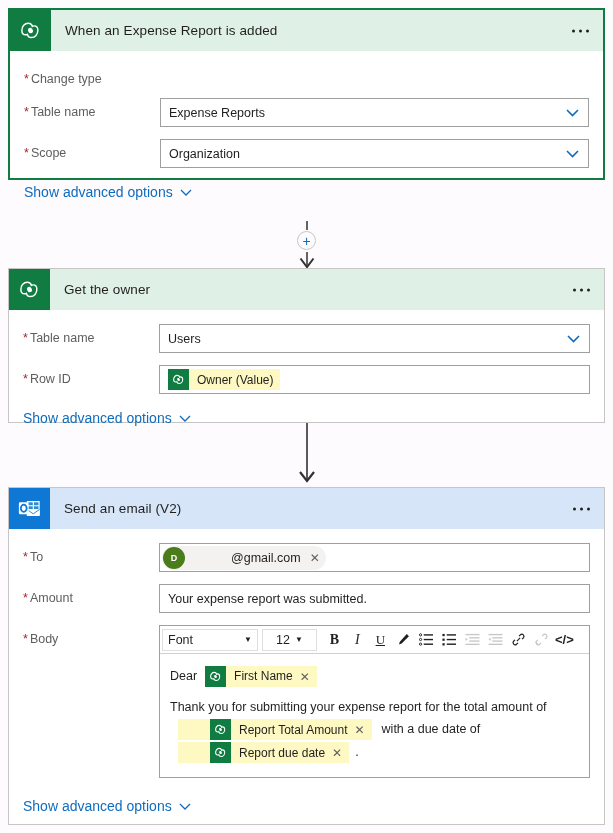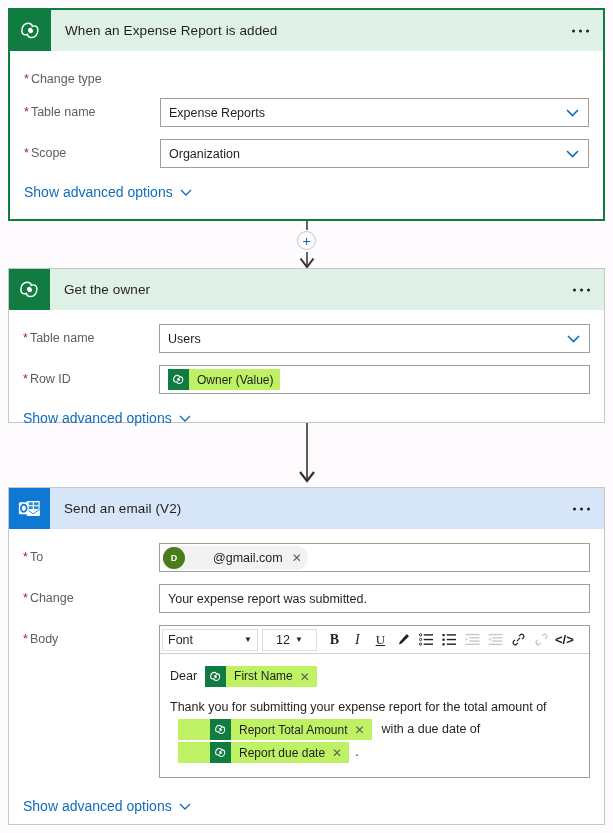--- a/index.html
+++ b/index.html
@@ -105,21 +105,21 @@
     min-height: 29px;
     border: 1px solid #a19f9d;
     background: #ffffff;
     display: flex;
     align-items: center;
     padding: 3px 4px;
   }
   .token {
     display: inline-flex;
     align-items: center;
-    background: #bef264;
+    background: #fef9c3;
     height: 21px;
     font-size: 12px;
     color: #201f1e;
     margin-left: 4px;
   }
   .token .tok-icon {
     width: 21px; height: 21px;
     background: #107c41;
     display: flex; align-items: center; justify-content: center;
     flex: 0 0 21px;
@@ -185,21 +185,21 @@
     border-radius: 50%;
     background: #4a7c1b;
     color: #ffffff;
     font-size: 9px; font-weight: bold;
     display: flex; align-items: center; justify-content: center;
     margin-left: 1px;
   }
   .recip-email {
     font-size: 12.5px;
     color: #201f1e;
-    padding: 0 9px 0 28px;
+    padding: 0 9px 0 46px;
     white-space: nowrap;
   }
   .recip-x { font-size: 12px; color: #605e5c; cursor: pointer; }
 
   
   .rte {
     border: 1px solid #a19f9d;
     background: #fff;
   }
   .rte-toolbar {
@@ -257,21 +257,21 @@
   .rte-flow .row2 { display: flex; align-items: center; margin-top: 2px; }
   .rte-flow .row3 { display: flex; align-items: center; margin-top: 2px; }
   .gap-l { margin-left: 10px; }
   .indent { margin-left: 8px; padding-left: 32px; }
 </style>
 </head>
 <body>
 
 <div id="page">
 
-  <div class="card selected" style="left:8px; top:8px; width:597px; height:213px;">
+  <div class="card selected" style="left:8px; top:8px; width:597px; height:172px;">
     <div class="card-header green">
       <div class="app-icon dataverse">
         <svg width="23" height="23" viewBox="0 0 24 24">
           <path d="M9.6 4.4c2.2 0 3.9 1.3 4.3 3.3 .5-.3 1.1-.5 1.8-.5 2.3 0 4 1.9 4 4.6 0 4.1-2.9 7.6-6.6 7.6-2.3 0-3.9-1.4-4.3-3.4-.5 .3-1.2 .5-1.9 .5-2.3 0-3.9-1.9-3.9-4.6 0-4.1 2.9-7.5 6.6-7.5z" fill="none" stroke="#ffffff" stroke-width="1.5"></path>
           <ellipse cx="12" cy="12" rx="2.4" ry="3" fill="#ffffff" transform="rotate(-25 12 12)"></ellipse>
         </svg>
       </div>
       <div class="card-title">When an Expense Report is added</div>
       <div class="ellipsis-btn">
         <i></i>
@@ -444,21 +444,21 @@
               <span class="avatar">D</span>
               <span class="recip-email">@gmail.com</span>
               <span class="recip-x">✕</span>
             </span>
           </div>
         </div>
       </div>
 
       <div class="frow">
         <div class="flabel">
-          <span class="req">*</span><span>Change</span>
+          <span class="req">*</span><span>Amount</span>
         </div>
         <div class="fcontrol">
           <div class="text-box">
             <span>Your expense report was submitted.</span>
           </div>
         </div>
       </div>
 
       <div class="frow">
         <div class="flabel">

